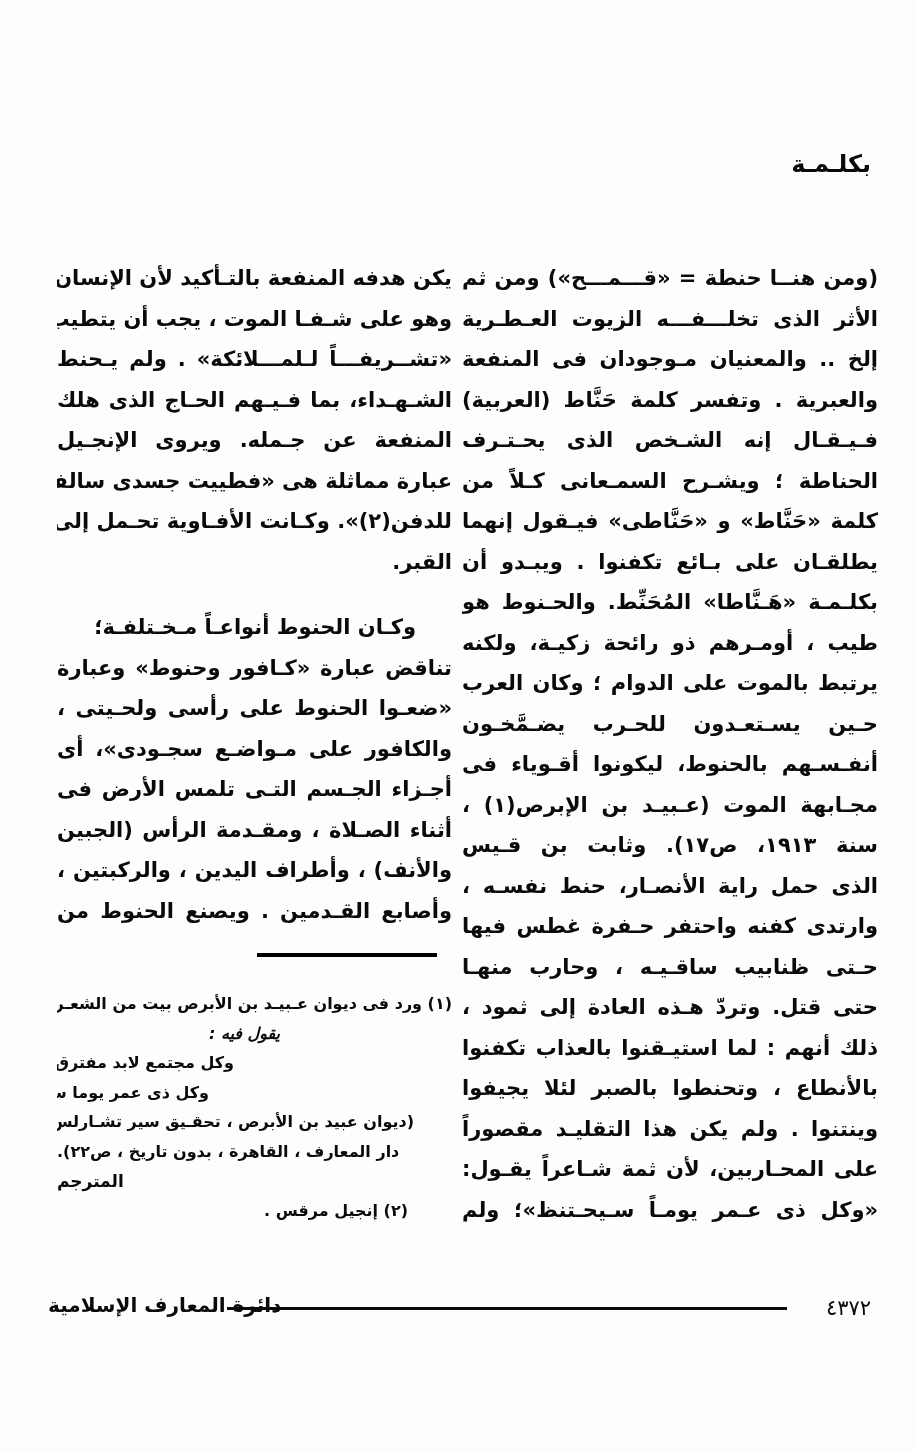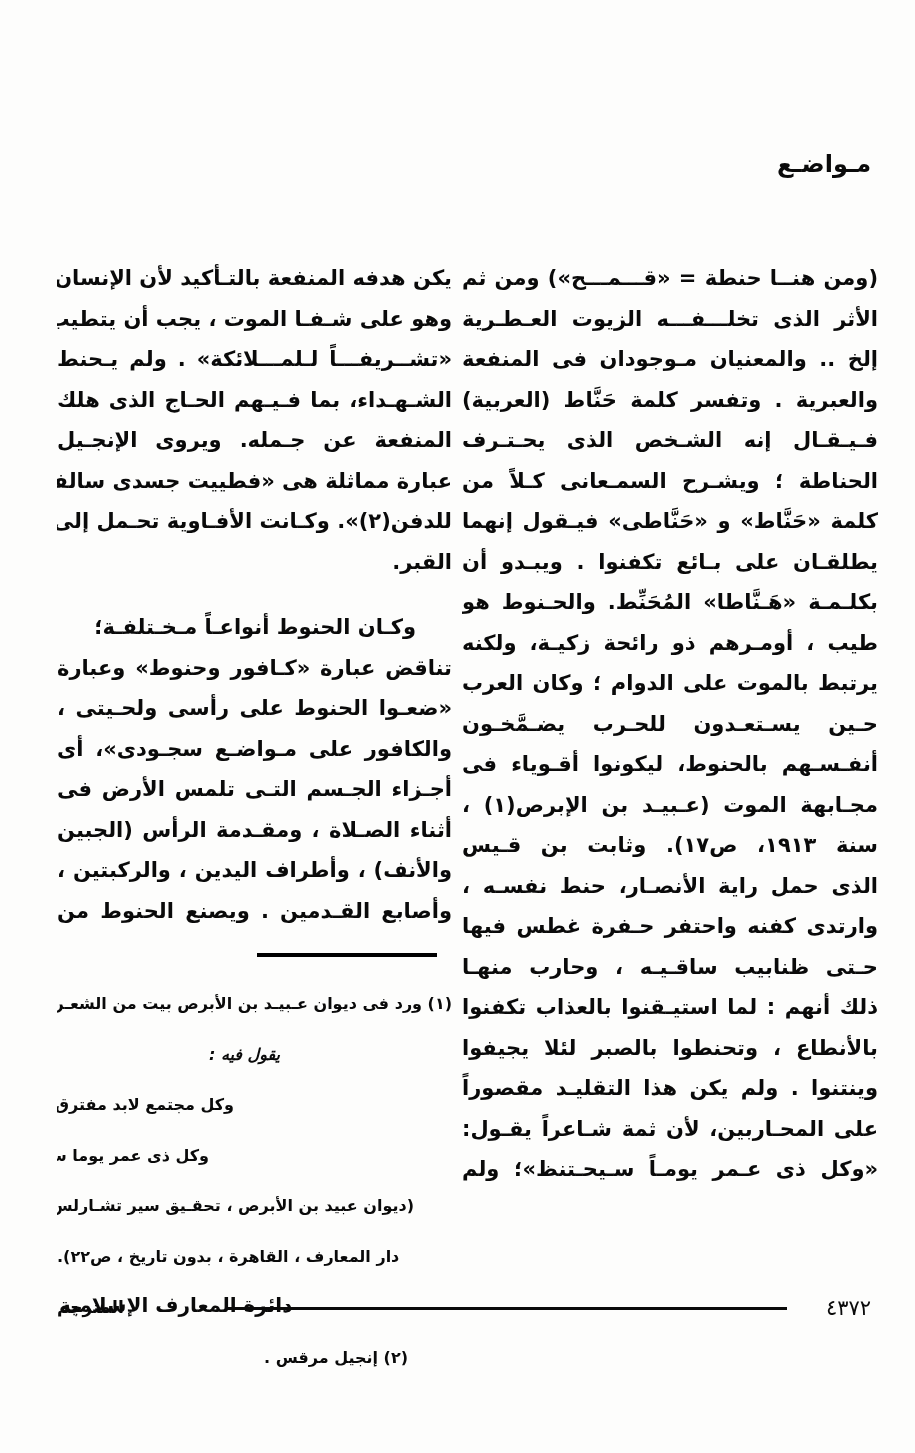--- a/index.html
+++ b/index.html
@@ -38,50 +38,50 @@
   .fn-rule{
     margin-top:22px;margin-right:15px;margin-left:auto;
     width:180px;height:4px;background:#000;
   }
   
   .footnotes{margin-top:32px;direction:rtl;}
   .fnl{
     height:29.6px;line-height:29.6px;
     font-size:16px;font-weight:700;
     text-align:right;text-align-last:right;
-    overflow:hidden;white-space:nowrap;margin-top:21px;
+    overflow:hidden;white-space:nowrap;
   }
   .fnl.j{text-align:justify;text-align-last:justify;text-justify:inter-word;}
   .fnl.ind-quote{padding-right:172px;font-style:italic;}
   .fnl.verse1{padding-right:218px;}
   .fnl.verse2{padding-right:243px;}
   .fnl.ref-cont1{padding-right:38px;}
   .fnl.ref-cont2{text-align:left;text-align-last:left;padding-right:0;}
   .fnl.translator{text-align:left;text-align-last:left;font-size:17px;}
   .fnl.ref2{padding-right:44px;}
   
   .footer-journal{
-    position:absolute;left:59px;top:1293px;
+    position:absolute;left:48px;top:1293px;
     direction:rtl;font-size:20px;font-weight:700;
   }
   .footer-rule{
     position:absolute;left:227px;top:1307px;
     width:560px;height:3px;background:#0a0a0a;
   }
   .footer-pagenum{
     position:absolute;right:44px;top:1296px;
     direction:rtl;font-size:21px;font-weight:400;letter-spacing:1px;
   }
 </style>
 </head>
 <body>
 
 <div class="page">
 
-  <div class="header-title">مـواضـع</div>
+  <div class="header-title">بكلـمـة</div>
 
   <div class="col col-right">
     <div class="para para-right">
         <div class="tline">(ومن هنــا حنطة = «قـــمـــح») ومن ثم</div>
         <div class="tline">الأثر الذى تخلـــفـــه الزيوت العـطـرية</div>
         <div class="tline">إلخ .. والمعنيان مـوجودان فى المنفعة</div>
         <div class="tline">والعبرية . وتفسر كلمة حَنَّاط (العربية)</div>
         <div class="tline">فـيـقـال إنه الشـخص الذى يحـتـرف</div>
         <div class="tline">الحناطة ؛ ويشـرح السمـعانى كـلاً من</div>
         <div class="tline">كلمة «حَنَّاط» و «حَنَّاطى» فيـقول إنهما</div>
@@ -89,20 +89,21 @@
         <div class="tline">بكلـمـة «هَـنَّاطا» المُحَنِّط. والحـنوط هو</div>
         <div class="tline">طيب ، أومـرهم ذو رائحة زكيـة، ولكنه</div>
         <div class="tline">يرتبط بالموت على الدوام ؛ وكان العرب</div>
         <div class="tline">حـين يسـتعـدون للحـرب يضـمَّخـون</div>
         <div class="tline">أنفـسـهم بالحنوط، ليكونوا أقـوياء فى</div>
         <div class="tline">مجـابهة الموت (عـبيـد بن الإبرص(١) ،</div>
         <div class="tline">سنة ١٩١٣، ص١٧). وثابت بن قـيس</div>
         <div class="tline">الذى حمل راية الأنصـار، حنط نفسـه ،</div>
         <div class="tline">وارتدى كفنه واحتفر حـفرة غطس فيها</div>
         <div class="tline">حـتى ظنابيب ساقـيـه ، وحارب منهـا</div>
+        <div class="tline">حتى قتل. وتردّ هـذه العادة إلى ثمود ،</div>
         <div class="tline">ذلك أنهم : لما استيـقنوا بالعذاب تكفنوا</div>
         <div class="tline">بالأنطاع ، وتحنطوا بالصبر لئلا يجيفوا</div>
         <div class="tline">وينتنوا . ولم يكن هذا التقليـد مقصوراً</div>
         <div class="tline">على المحـاربين، لأن ثمة شـاعراً يقـول:</div>
         <div class="tline">«وكل ذى عـمر يومـاً سـيحـتنظ»؛ ولم</div>
       </div>
   </div>
 
   <div class="col col-left">
     <div class="para para1">

